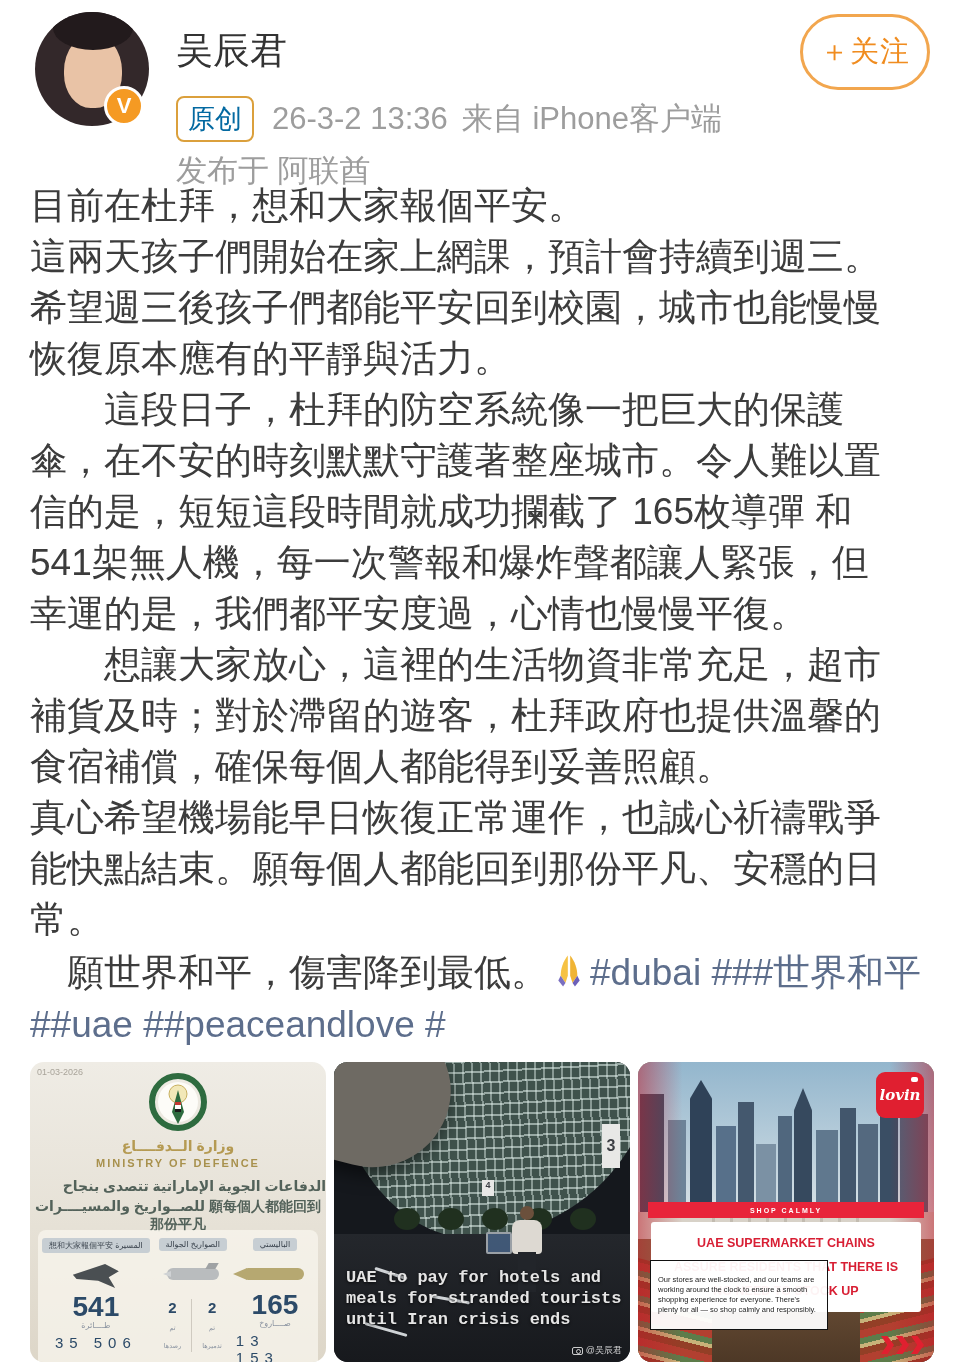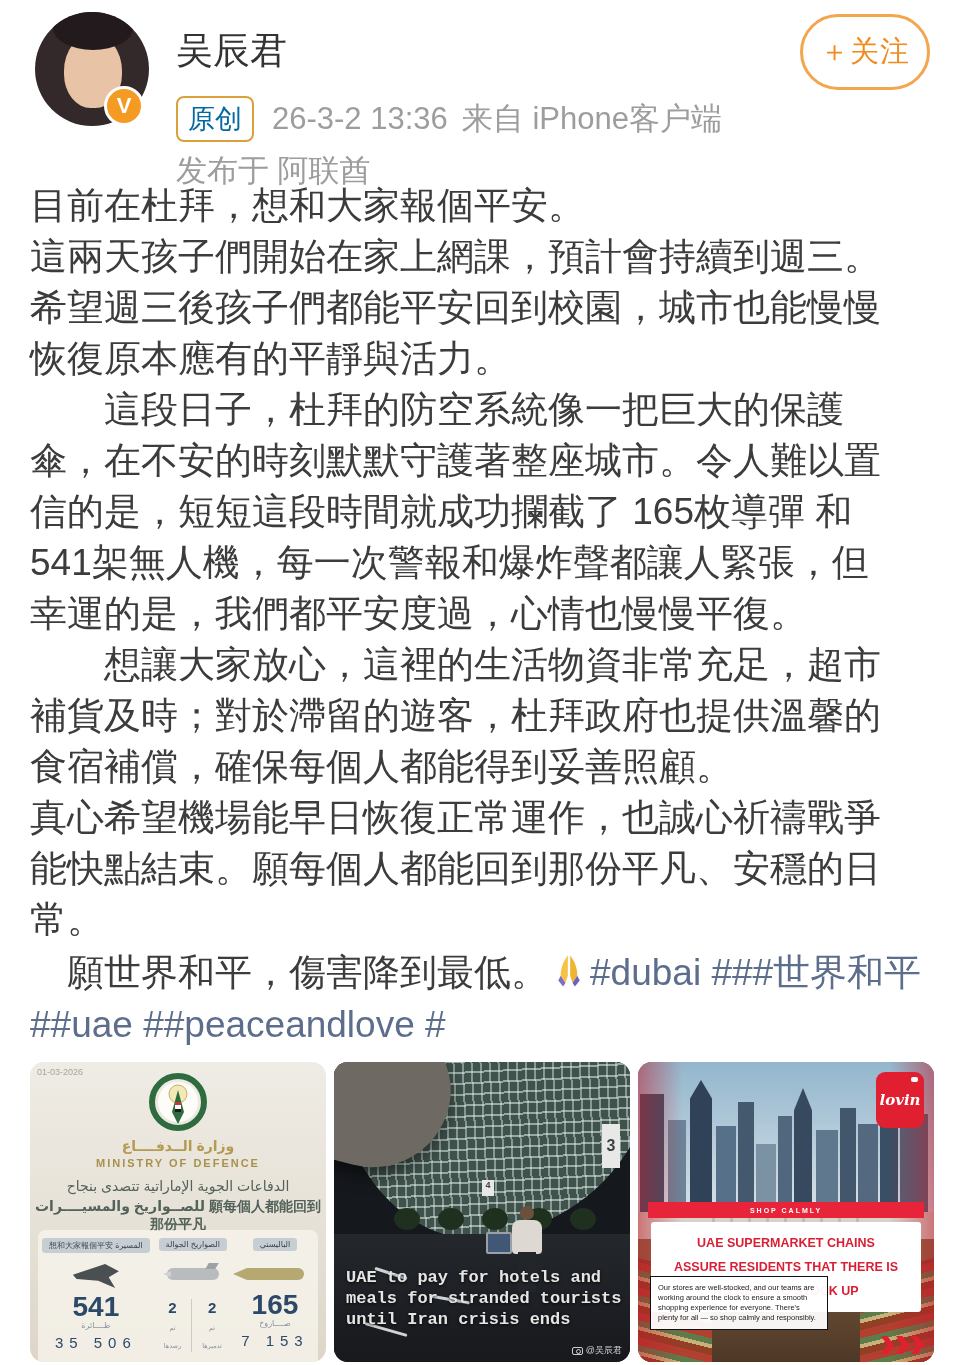--- a/index.html
+++ b/index.html
@@ -42,22 +42,22 @@
     background:#ddd; flex:none; }
 
   
   .mod { background:linear-gradient(180deg,#efece5 0%,#e6e1d6 55%,#ddd6c8 100%); }
   .mod-date { position:absolute; top:5px; left:7px; font-size:9px; color:#a9a49a; }
   .mod-emblem { position:absolute; top:10px; left:118px; }
   .mod-ar { position:absolute; top:76px; width:100%; text-align:center; color:#b59a52;
     font-size:14px; font-weight:bold; }
   .mod-en { position:absolute; top:95px; width:100%; text-align:center; color:#a8914d;
     font-size:11px; font-weight:bold; letter-spacing:2px; }
-  .mod-h1 { position:absolute; top:116px; width:100%; text-align:center; color:#53625a;
-    font-size:14px; font-weight:normal; }
+  .mod-h1 { position:absolute; top:116px; width:100%; text-align:right; color:#53625a;
+    font-size:14px; font-weight:bold; }
   .mod-h2 { position:absolute; top:136px; width:100%; text-align:center; color:#53625a;
     font-size:14px; font-weight:bold; }
   .mod-stats { position:absolute; top:168px; left:8px; width:280px; height:160px;
     background:rgba(248,245,238,.75); border-radius:8px; display:flex; padding:8px 4px; gap:4px; }
   .mcol { flex:1; display:flex; flex-direction:column; align-items:center; }
   .mlabel { background:#c7ced3; color:#3a434d; font-size:8px; padding:2px 7px; border-radius:3px;
     white-space:nowrap; }
   .micon { height:34px; display:flex; align-items:center; justify-content:center; margin-top:6px; }
   .mnum { font-size:28px; font-weight:bold; color:#2c4a68; line-height:28px; }
   .munit { font-size:8px; color:#8a93a0; }
@@ -119,33 +119,33 @@
   .market { position:absolute; top:150px; left:0; width:100%; height:150px;
     background:linear-gradient(180deg,#d8d2c8 0 18%,#8a6a48 18% 45%,#6e5138 45%,#4d3826 100%); }
   .shelfL,.shelfR { position:absolute; bottom:0; width:74px; height:104px;
     background:repeating-linear-gradient(0deg,#933f26 0 7px,#c8b279 7px 11px,#5d7c4a 11px 17px,#b24030 17px 25px); }
   .shelfL { left:0; transform:skewY(14deg); transform-origin:bottom left; }
   .shelfR { right:0; transform:skewY(-14deg); transform-origin:bottom right; }
   .ceillines { position:absolute; top:150px; left:74px; right:74px; height:26px;
     background:repeating-linear-gradient(90deg,#b9b2a6 0 3px,transparent 3px 18px); opacity:.7; }
   .redveil { position:absolute; inset:0; pointer-events:none;
     background:linear-gradient(90deg,rgba(190,25,40,.5) 0,rgba(190,25,40,0) 15%,rgba(190,25,40,0) 85%,rgba(190,25,40,.5) 100%); }
-  .lovin-logo { position:absolute; top:10px; right:10px; width:48px; height:56px; background:#e01f30;
+  .lovin-logo { position:absolute; top:10px; right:10px; width:48px; height:46px; background:#e01f30;
     border-radius:9px; color:#fff; display:flex; align-items:center; justify-content:center;
     font-family:"DejaVu Serif",serif; font-style:italic; font-weight:bold; font-size:15px; }
   .lovin-logo::after { content:""; position:absolute; top:5px; right:6px; width:7px; height:5px;
     background:#fff; border-radius:2px; }
   .shopbar { position:absolute; top:140px; left:10px; right:10px; height:16px; background:#e8243a;
     color:#fff; font-size:7px; letter-spacing:2px; font-weight:bold; display:flex;
     align-items:center; justify-content:center; }
   .headbox { position:absolute; top:160px; left:13px; right:13px; background:#fff; border-radius:3px;
     padding:9px 4px; color:#d81f34; font-weight:bold; font-size:12.5px; line-height:24px;
     text-align:center; white-space:pre-line; }
   .bodybox { position:absolute; left:12px; bottom:32px; width:178px; background:rgba(255,255,255,.95);
-    padding:6px 7px; font-size:7.5px; line-height:10px; color:#222; border:1px solid #111; }
+    padding:14px 7px; font-size:7.5px; line-height:10px; color:#222; border:1px solid #111; }
   .chevrons { position:absolute; right:10px; bottom:8px; display:flex; gap:2px; }
   .chevrons span { width:13px; height:18px; background:#e02030;
     clip-path:polygon(0 0,50% 0,100% 50%,50% 100%,0 100%,48% 50%); }
 </style>
 </head>
 <body>
 
 <div class="page">
 
   <div class="header">
@@ -223,21 +223,21 @@
             <div class="mcell"><b>2</b><i>تم تدميرها</i></div>
           </div>
         </div>
         <div class="mcol">
           <span class="mlabel">الباليستي</span>
           <div class="micon">
               <span class="bal-ic"></span>
             </div>
           <span class="mnum">165</span>
           <span class="munit">صــــاروخ</span>
-          <span class="mfoot">7  153</span>
+          <span class="mfoot">13  153</span>
         </div>
       </div>
     </div>
 
     <div class="thumb airport">
       <div class="facade"></div>
       <div class="blob"></div>
       <div class="trees">
         <span></span>
           <span></span>

